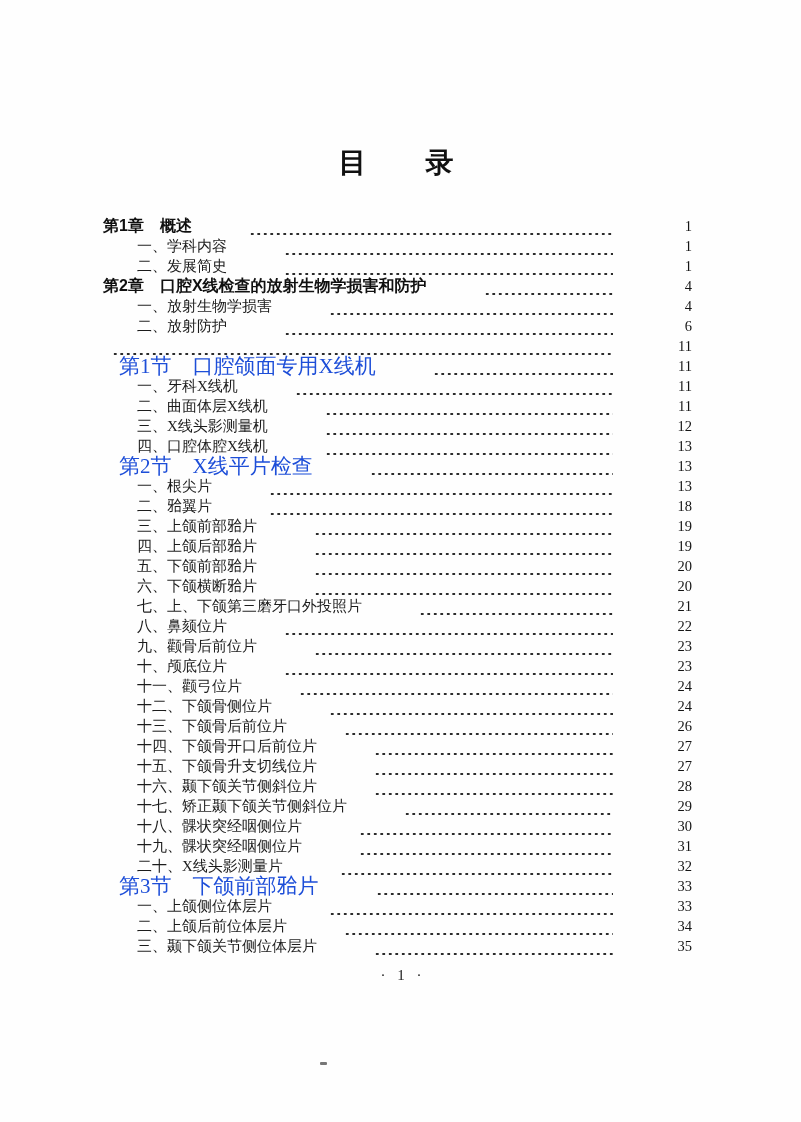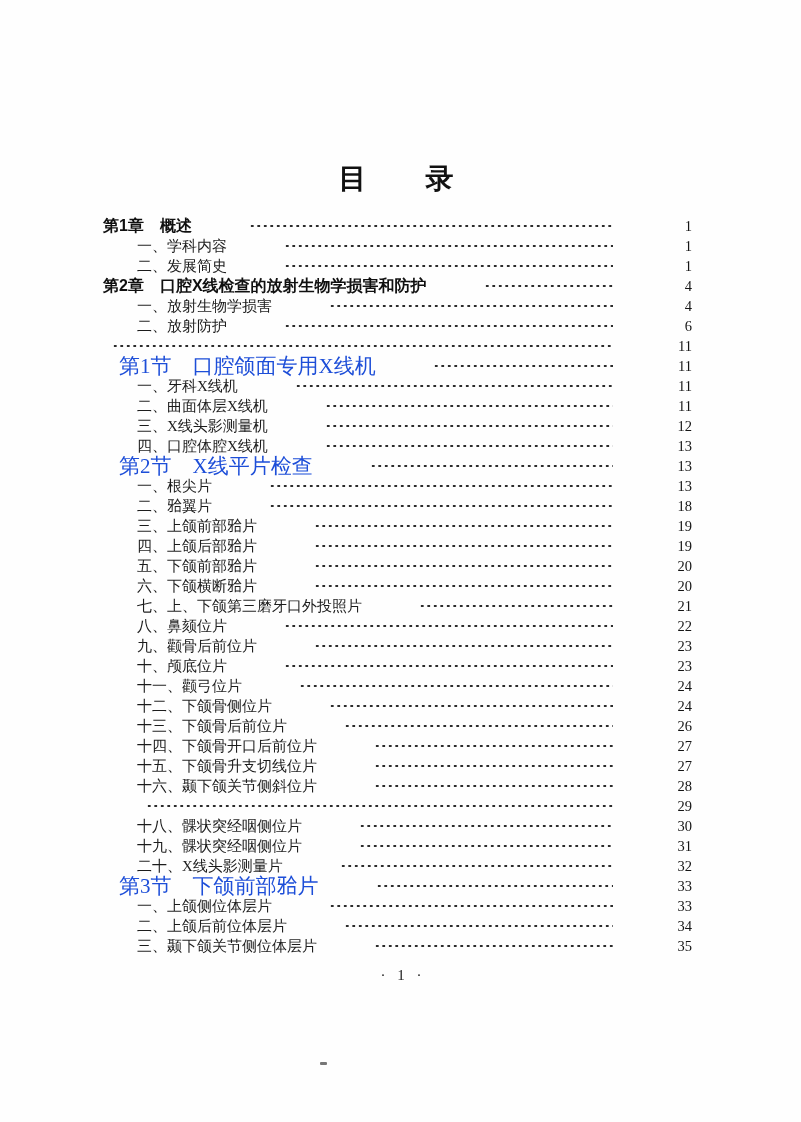--- a/index.html
+++ b/index.html
@@ -10,36 +10,36 @@
   }
   .page{
     position:relative;
     width:801px;height:1122px;
     background:#fefefe;
     color:#1b1b1b;
     font-family:"Liberation Serif","DejaVu Serif",serif;
   }
   .title{
     position:absolute;
-    top:160px;left:103px;width:587px;
+    top:144px;left:103px;width:587px;
     margin:0;
     text-align:center;
     font-size:28px;
     font-weight:bold;
     letter-spacing:1px;
     font-family:"Liberation Serif","DejaVu Serif",serif;
     color:#111;
   }
   .toc{
     position:absolute;
     top:216px;left:103px;width:589px;
   }
   .row{
     display:flex;
-    align-items:center;
+    align-items:flex-end;
     height:20px;
     line-height:20px;
     white-space:nowrap;
     gap:48px;
   }
   .row .label{ flex:0 0 auto; }
   .row.chapter .label{
     font-family:"Liberation Sans","DejaVu Sans",sans-serif;
     font-weight:bold;
     font-size:16px;
@@ -233,20 +233,21 @@
     <span class="label">十五、下颌骨升支切线位片</span>
     <span class="leader"></span>
     <span class="pagenum">27</span>
   </div>
       <div class="row item">
     <span class="label">十六、颞下颌关节侧斜位片</span>
     <span class="leader"></span>
     <span class="pagenum">28</span>
   </div>
       <div class="row item">
+    <span class="label">十七、矫正颞下颌关节侧斜位片</span>
     <span class="leader"></span>
     <span class="pagenum">29</span>
   </div>
       <div class="row item">
     <span class="label">十八、髁状突经咽侧位片</span>
     <span class="leader"></span>
     <span class="pagenum">30</span>
   </div>
       <div class="row item">
     <span class="label">十九、髁状突经咽侧位片</span>

